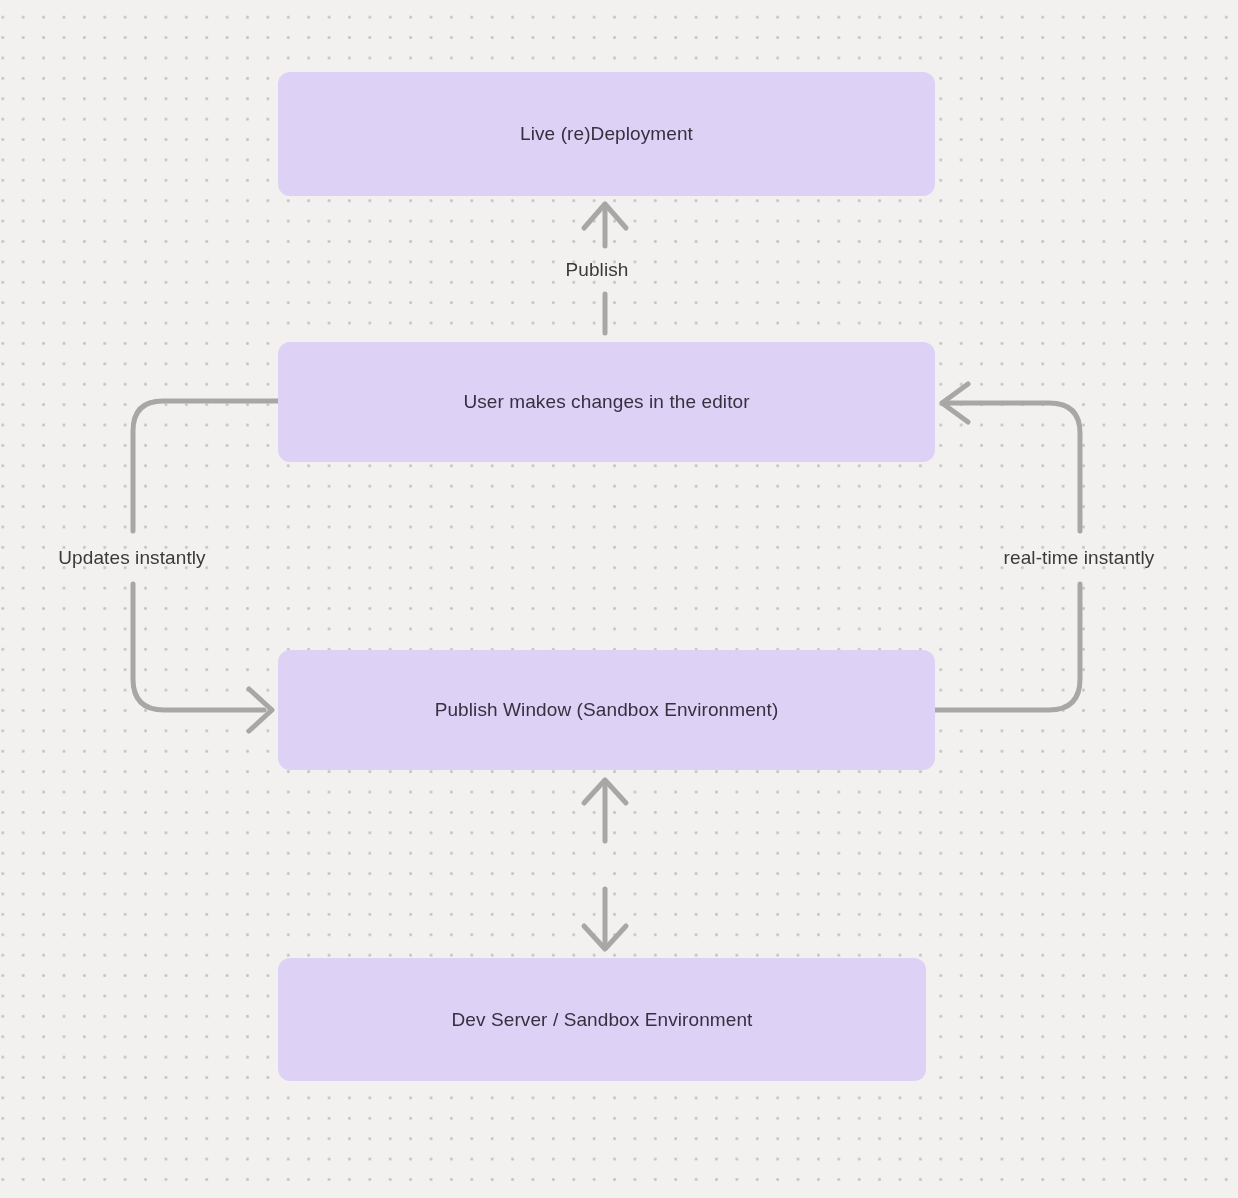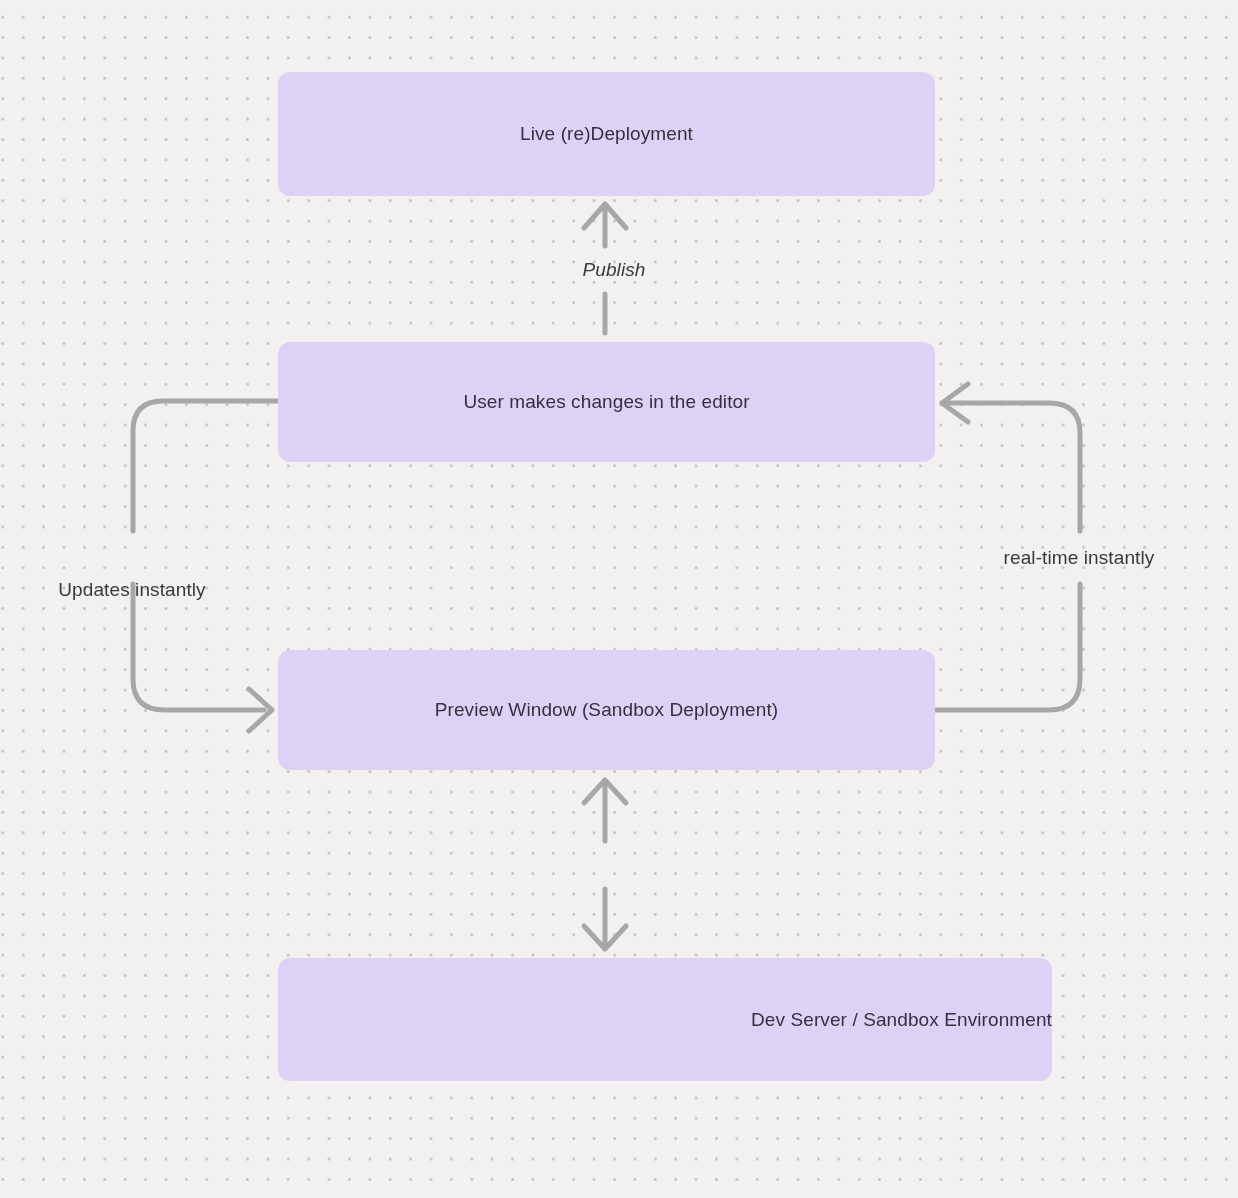--- a/index.html
+++ b/index.html
@@ -34,31 +34,31 @@
     align-items: center;
     justify-content: center;
     color: #36303f;
     font-size: 19px;
     font-weight: 500;
     letter-spacing: 0.1px;
   }
   .node-1 { left: 278px; top: 72px;  width: 657px; height: 124px; }
   .node-2 { left: 278px; top: 342px; width: 657px; height: 120px; }
   .node-3 { left: 278px; top: 650px; width: 657px; height: 120px; }
-  .node-4 { left: 278px; top: 958px; width: 774px; height: 123px; justify-content: flex-end; }
+  .node-4 { left: 278px; top: 958px; width: 648px; height: 123px; }
   .edge-label {
     position: absolute;
     transform: translate(-50%, -50%);
     font-size: 19px;
     color: #3a3a3a;
     white-space: nowrap;
     letter-spacing: 0.1px;
   }
-  .label-publish  { left: 614px;  top: 270px; font-style: italic; }
-  .label-updates  { left: 132px;  top: 558px; margin-top: 32px; }
+  .label-publish  { left: 597px;  top: 270px; }
+  .label-updates  { left: 132px;  top: 558px; }
   .label-feedback { left: 1079px; top: 558px; }
   .label-spunup   { left: 604px;  top: 866px; }
 </style>
 </head>
 <body>
 
 <div class="canvas">
 
   <svg class="edges-layer" viewBox="0 0 1238 1198" aria-hidden="true">
 
@@ -90,21 +90,21 @@
 
   <div class="node node-1">
     <span>Live (re)Deployment</span>
   </div>
 
   <div class="node node-2">
     <span>User makes changes in the editor</span>
   </div>
 
   <div class="node node-3">
-    <span>Preview Window (Sandbox Deployment)</span>
+    <span>Publish Window (Sandbox Environment)</span>
   </div>
 
   <div class="node node-4">
     <span>Dev Server / Sandbox Environment</span>
   </div>
 
   <div class="edge-label label-publish">Publish</div>
   <div class="edge-label label-updates">Updates instantly</div>
   <div class="edge-label label-feedback">real-time instantly</div>
 

